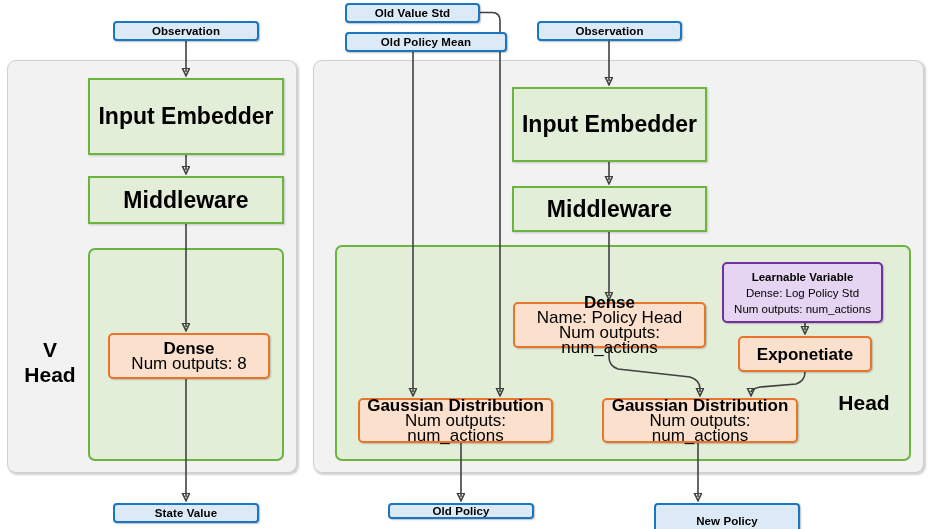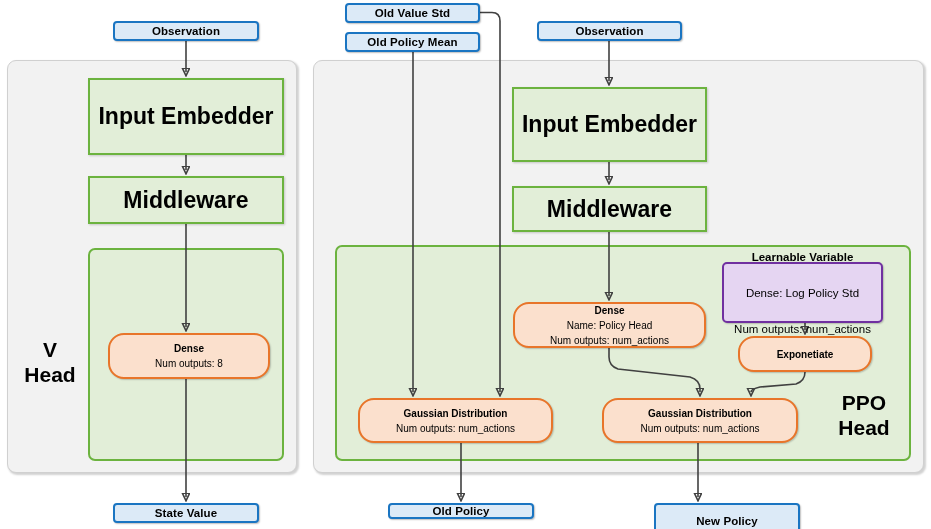--- a/index.html
+++ b/index.html
@@ -23,22 +23,22 @@
   .io{background:#dceaf7;border:2px solid #1a75c2;border-radius:4px;
       font-size:11.5px;font-weight:bold;letter-spacing:.1px;
       box-shadow:1px 1px 1.5px rgba(0,0,0,0.25);}
 
   
   .mod{background:#e2eed8;border:2px solid #6cb33f;border-radius:0;
        font-size:23px;font-weight:bold;
        box-shadow:1px 1px 2px rgba(0,0,0,0.18);}
 
   
-  .op{background:#fbe0cd;border:2px solid #e8752a;border-radius:16px;
-      font-size:10px;line-height:15px;
+  .op{background:#fbe0cd;border:2px solid #e8752a;border-radius:5px;
+      font-size:17px;line-height:15px;
       box-shadow:1px 1px 1.5px rgba(0,0,0,0.2);}
   .op .t{font-weight:bold;}
 
   
   .var{background:#e5d5f2;border:2px solid #7030a0;border-radius:5px;
        font-size:11.5px;line-height:16px;
        box-shadow:1px 1px 1.5px rgba(0,0,0,0.2);}
   .var .t{font-weight:bold;}
 
   
@@ -61,21 +61,20 @@
   <div class="group-green" style="left:88px;top:248px;width:196px;height:213px;"></div>
 
   <div class="group-green" style="left:335px;top:245px;width:576px;height:216px;"></div>
 
   <div class="head-label" style="left:14px;top:337px;width:72px;">
     <div>V</div>
     <div>Head</div>
   </div>
 
   <div class="head-label" style="left:818px;top:390px;width:92px;">
-    <div>PPO</div>
     <div>Head</div>
   </div>
 
   <svg id="wires" viewBox="0 0 931 529" xmlns="http://www.w3.org/2000/svg">
     <defs>
       <marker id="ah" markerWidth="9" markerHeight="9" refX="4.4" refY="4.2" orient="auto" markerUnits="userSpaceOnUse">
         <path d="M0.6,0.6 L8.2,4.2 L0.6,7.8 Z" fill="#404040" stroke="none"></path>
       </marker>
     </defs>
 
@@ -120,21 +119,21 @@
   </div>
 
   <div class="node io" style="left:113px;top:503px;width:146px;height:20px;">
     <span>State Value</span>
   </div>
 
   <div class="node io" style="left:345px;top:3px;width:135px;height:20px;">
     <span>Old Value Std</span>
   </div>
 
-  <div class="node io" style="left:345px;top:32px;width:135px;height:20px;">
+  <div class="node io" style="left:345px;top:32px;width:162px;height:20px;">
     <span>Old Policy Mean</span>
   </div>
 
   <div class="node io" style="left:537px;top:21px;width:145px;height:20px;">
     <span>Observation</span>
   </div>
 
   <div class="node mod" style="left:512px;top:87px;width:195px;height:75px;">
     <span>Input Embedder</span>
   </div>
@@ -142,21 +141,21 @@
   <div class="node mod" style="left:512px;top:186px;width:195px;height:46px;">
     <span>Middleware</span>
   </div>
 
   <div class="node op" style="left:513px;top:302px;width:193px;height:46px;">
     <span class="t">Dense</span>
     <span>Name: Policy Head</span>
     <span>Num outputs: num_actions</span>
   </div>
 
-  <div class="node var" style="left:722px;top:262px;width:161px;height:61px;gap:20px;">
+  <div class="node var" style="left:722px;top:262px;width:161px;height:61px;">
     <span class="t">Learnable Variable</span>
     <span>Dense: Log Policy Std</span>
     <span>Num outputs: num_actions</span>
   </div>
 
   <div class="node op" style="left:738px;top:336px;width:134px;height:36px;">
     <span class="t">Exponetiate</span>
   </div>
 
   <div class="node op" style="left:358px;top:398px;width:195px;height:45px;">

